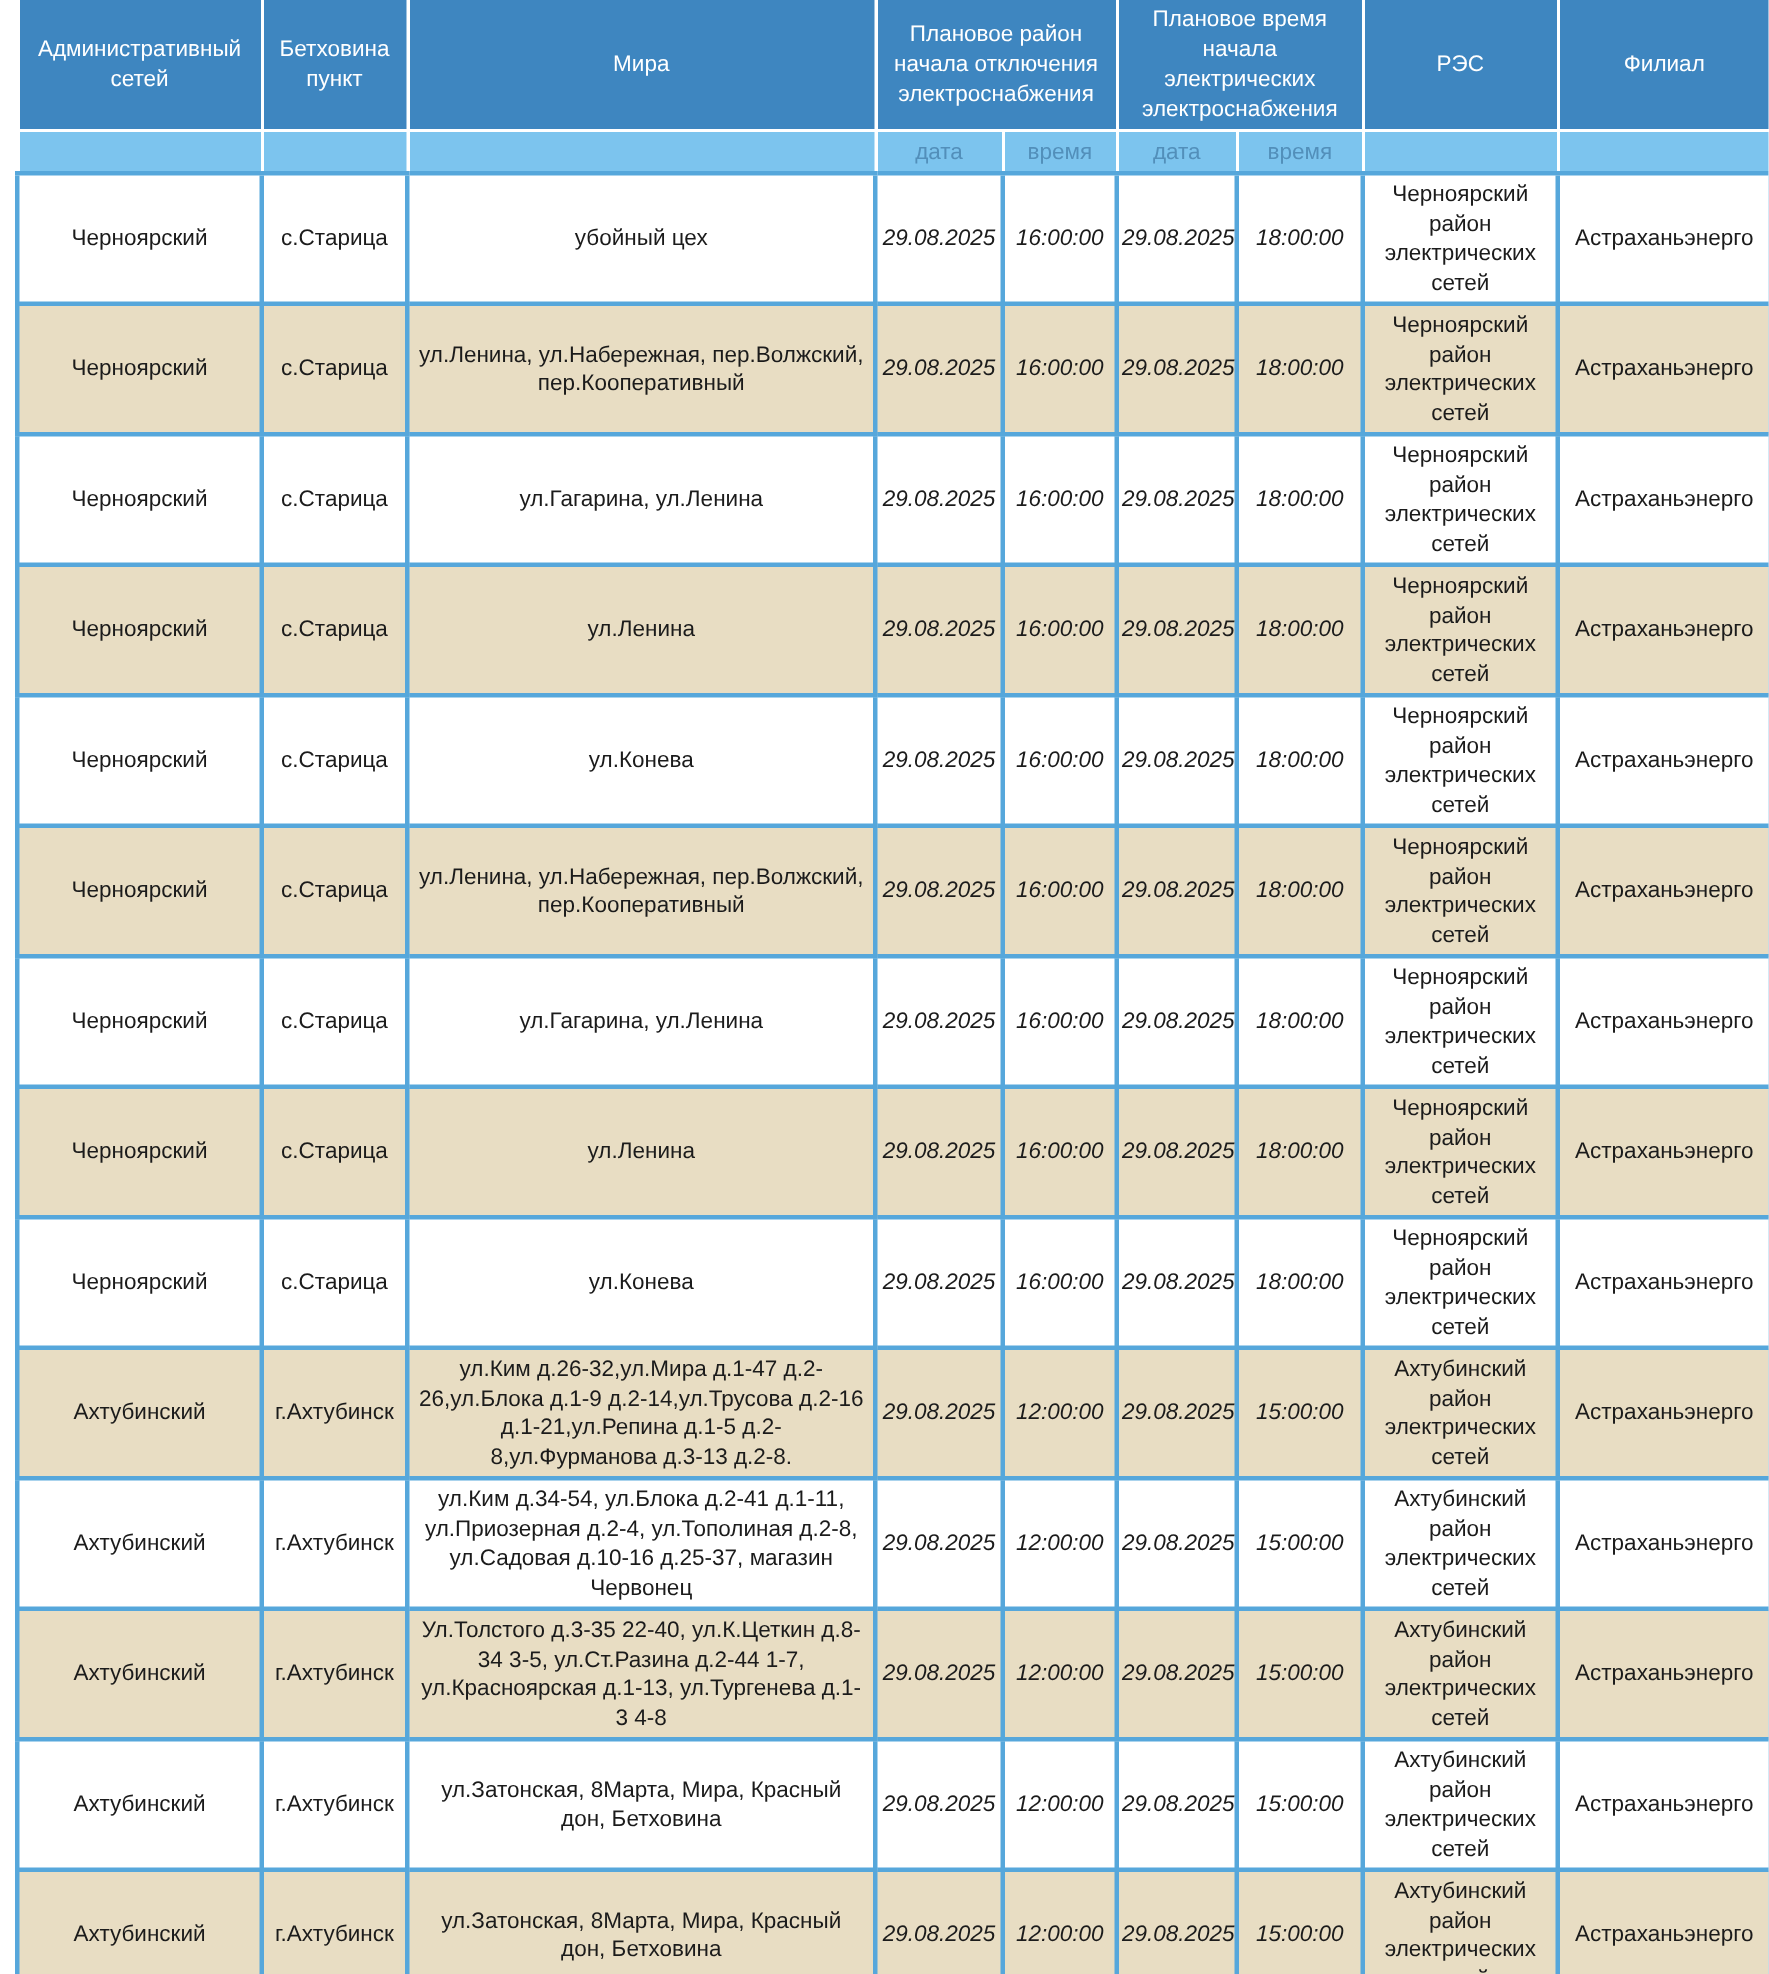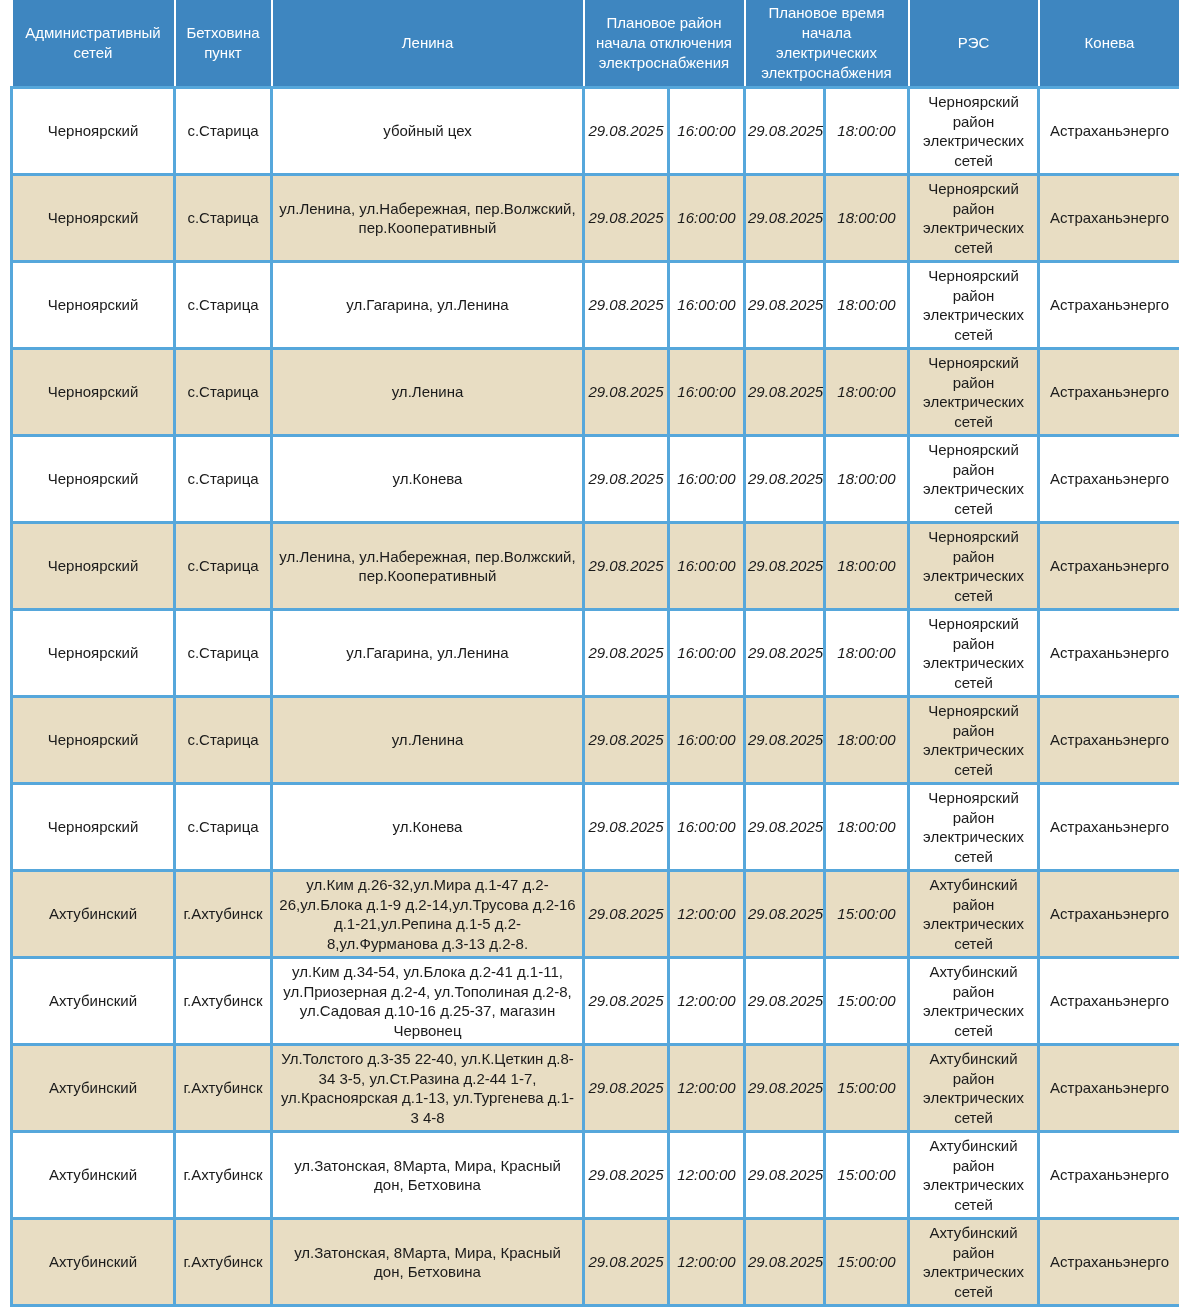--- a/index.html
+++ b/index.html
@@ -78,25 +78,36 @@
         <col style="width:76px">
         <col style="width:80px">
       <col style="width:84px">
         <col style="width:130px">
         <col style="width:142px">
     </colgroup>
     <thead>
       <tr class="head-main">
         <th>Административный сетей</th>
         <th>Бетховина пункт</th>
-        <th>Ленина</th>
+        <th>Мира</th>
         <th colspan="2">Плановое район начала отключения электроснабжения</th>
         <th colspan="2">Плановое время начала электрических электроснабжения</th>
         <th>РЭС</th>
-        <th>Конева</th>
+        <th>Филиал</th>
+      </tr>
+      <tr class="head-sub">
+        <th></th>
+        <th></th>
+        <th></th>
+        <th>дата</th>
+        <th>время</th>
+        <th>дата</th>
+        <th>время</th>
+        <th></th>
+        <th></th>
       </tr>
     </thead>
     <tbody id="rows">
         <tr>
           <td>Черноярский</td>
           <td>с.Старица</td>
           <td>убойный цех</td>
           <td class="c-date">29.08.2025</td>
           <td class="c-time">16:00:00</td>
           <td class="c-date">29.08.2025</td>

